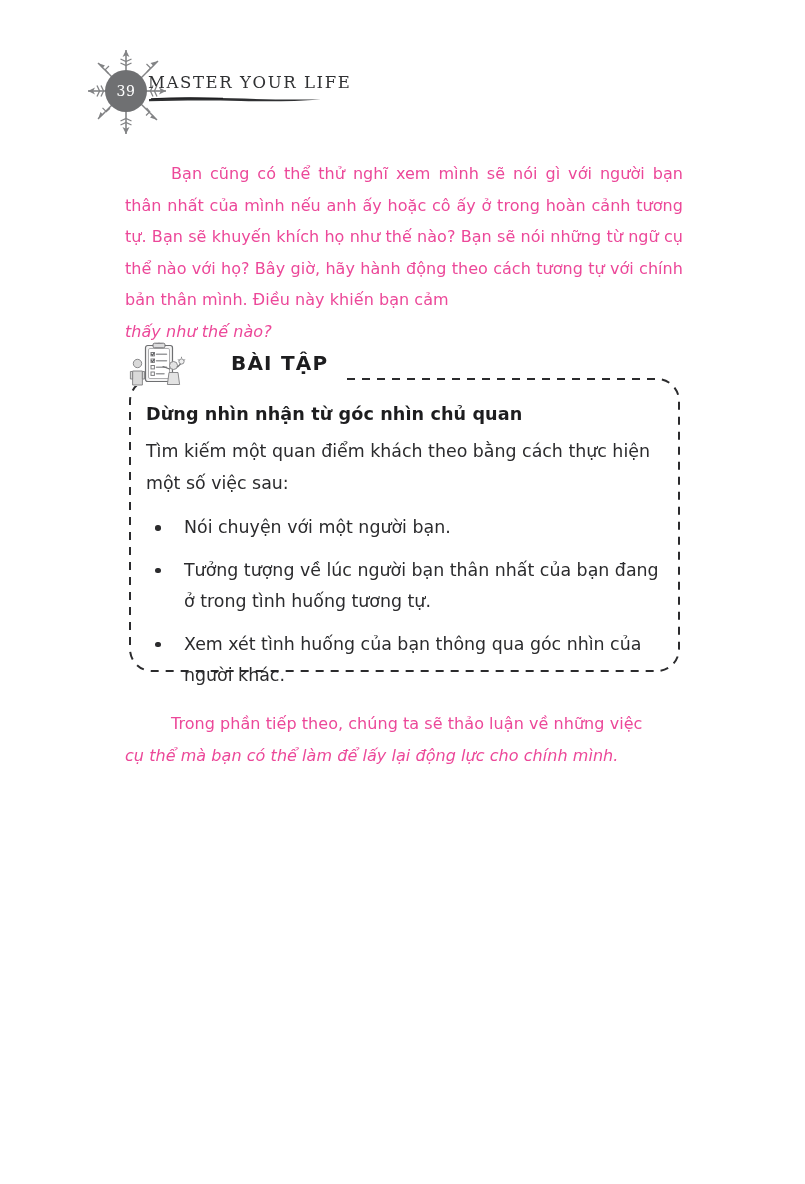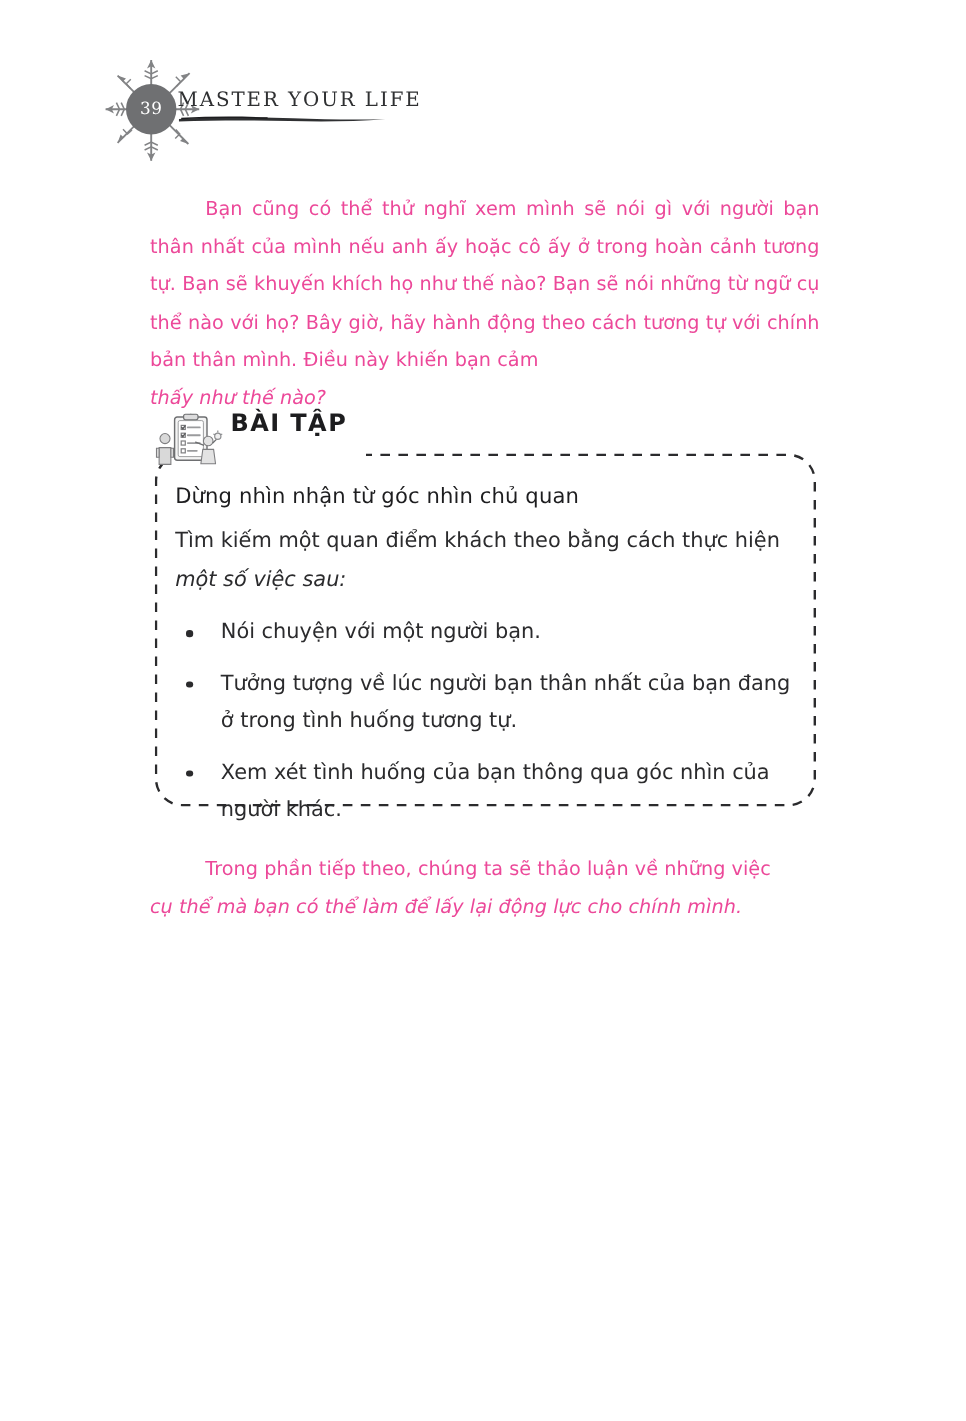--- a/index.html
+++ b/index.html
@@ -110,24 +110,25 @@
     top: 0;
     width: 100%;
     height: 100%;
   }
   .ex-header {
     position: absolute;
     left: -1px;
     top: -36px;
     height: 44px;
     display: flex;
-    align-items: flex-start;
+    align-items: center;
     background: #ffffff;
     padding-right: 16px;
     z-index: 4;
+    gap: 39px;
   }
   .clip-icon {
     width: 58px;
     height: 48px;
     flex: 0 0 auto;
     margin-right: 6px;
   }
   .ex-label {
     font-size: 20px;
     font-weight: bold;
@@ -137,34 +138,34 @@
     padding-bottom: 2px;
   }
   .ex-content {
     position: absolute;
     left: 17px;
     top: 22px;
     width: 516px;
   }
   .ex-heading {
     font-size: 17.6px;
-    font-weight: normal;
+    font-weight: bold;
     color: #1d1d1f;
     line-height: 28px;
     letter-spacing: 0.1px;
   }
   .ex-sub {
     margin-top: 8px;
     font-size: 17.4px;
     line-height: 31.5px;
     color: #2b2b2d;
     text-align: justify;
     width: 516px;
   }
-  .ex-sub .lastline { text-align: left; font-style: italic; }
+  .ex-sub .lastline { text-align: left; }
   .ex-list {
     margin: 13px 0 0 0;
     padding: 0;
     list-style: none;
   }
   .ex-list li {
     position: relative;
     padding-left: 38px;
     margin-bottom: 11px;
     font-size: 17.4px;

